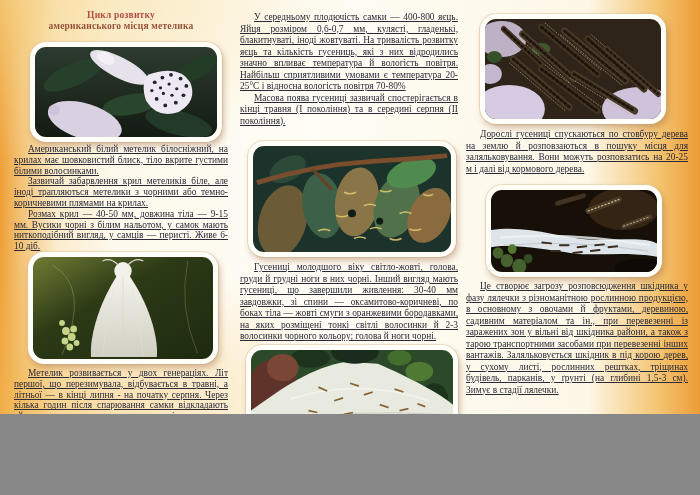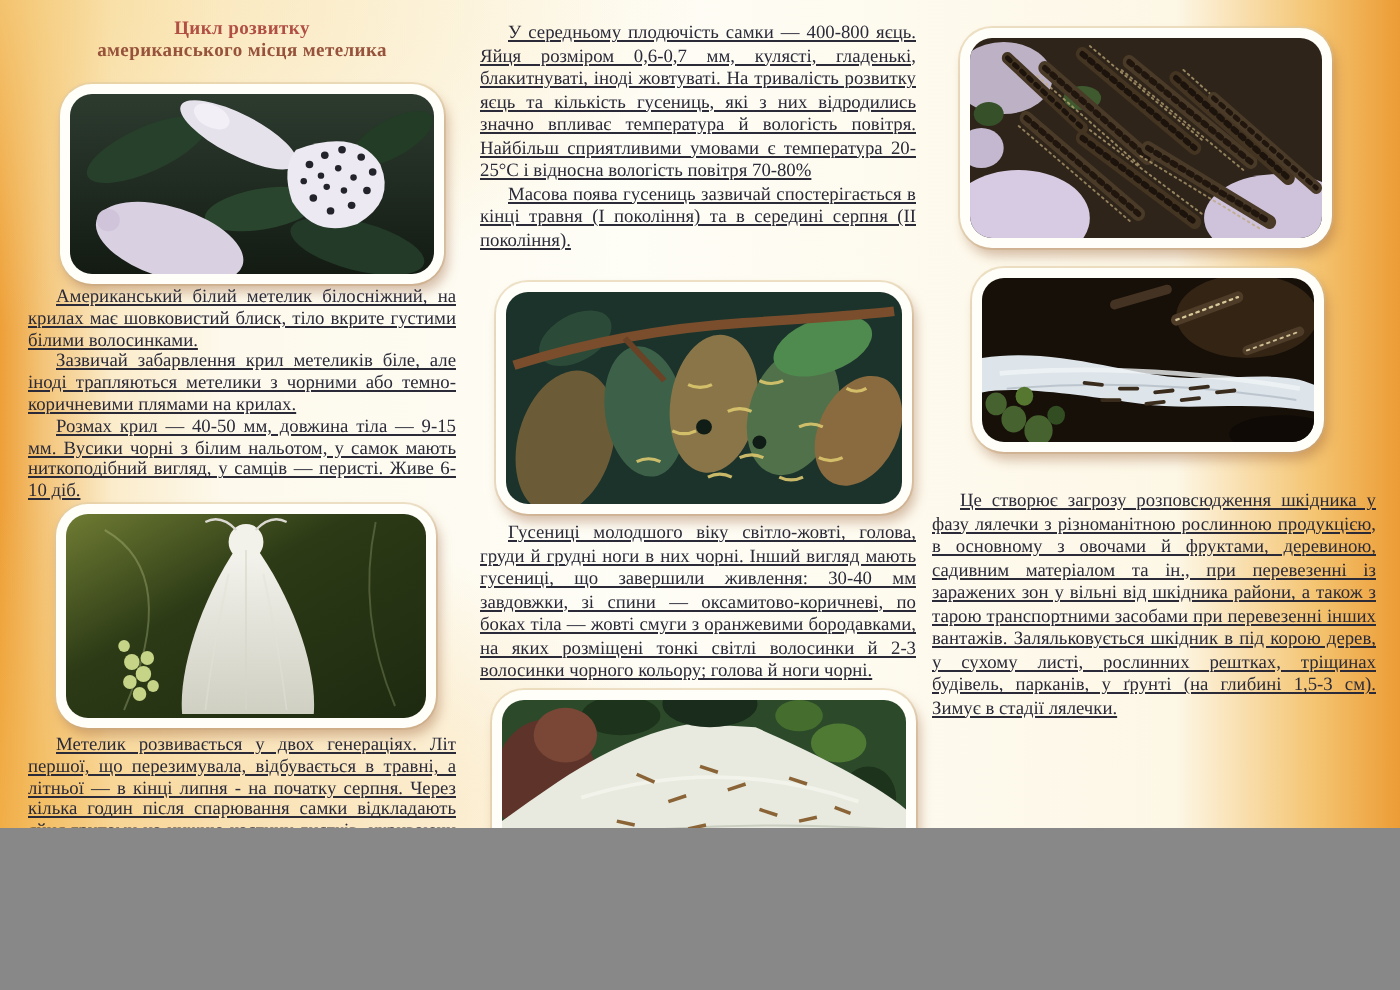--- a/index.html
+++ b/index.html
@@ -36,21 +36,21 @@
   .ph1{margin:10px 0 0 16px;width:192px;height:100px;}
   .tx1{margin-top:2px;}
   .ph2{margin:0 0 0 14px;width:190px;height:112px;}
   .tx2{margin-top:4px;}
   .ph3{margin:14px 0 0 8px;width:208px;height:116px;}
   .tx3{margin-top:5px;}
   .ph4{margin:2px 0 0 6px;width:212px;height:94px;}
   .ph5{margin:6px 0 0 14px;width:186px;height:110px;}
   .tx5{margin-top:5px;}
   .ph6{margin:10px 0 0 20px;width:176px;height:92px;}
-  .tx6{margin-top:20px;}
+  .tx6{margin-top:4px;}
 </style>
 </head>
 <body>
 
 <div class="page">
 
   <div class="col col-left">
     <div class="doc-title">
       <div>Цикл розвитку</div>
       <div class="l2">американського місця метелика</div>
@@ -136,21 +136,21 @@
     </div>
 
     <div class="body-text tx2">
       <p>Метелик розвивається у двох генераціях. Літ першої, що перезимувала, відбувається в травні, а літньої — в кінці липня - на початку серпня. Через кілька годин після спарювання самки відкладають яйця групами на нижню частину листків, укриваючи їх прозорим пушком.</p>
     </div>
   </div>
 
   <div class="col col-mid">
     <div class="body-text">
       <p>У середньому плодючість самки — 400-800 яєць. Яйця розміром 0,6-0,7 мм, кулясті, гладенькі, блакитнуваті, іноді жовтуваті. На тривалість розвитку яєць та кількість гусениць, які з них відродились значно впливає температура й вологість повітря. Найбільш сприятливими умовами є температура 20-25°С і відносна вологість повітря 70-80%</p>
-      <p>Масова поява гусениць зазвичай спостерігається в кінці травня (І покоління) та в середині серпня (ІІ покоління).</p>
+      <p>Масова поява гусениці зазвичай спостерігається в кінці травня (І покоління) та в середині серпня (ІІ покоління).</p>
     </div>
 
     <div class="photo ph3">
       <svg viewBox="0 0 200 110" preserveAspectRatio="none">
         <rect width="200" height="110" fill="#1c332c"></rect>
         <ellipse cx="30" cy="78" rx="24" ry="38" fill="#6b5b36" transform="rotate(15 30 78)"></ellipse>
         <ellipse cx="70" cy="62" rx="20" ry="34" fill="#3c6148" transform="rotate(-8 70 62)"></ellipse>
         <ellipse cx="105" cy="58" rx="22" ry="36" fill="#8a7548" transform="rotate(8 105 58)"></ellipse>
         <ellipse cx="145" cy="62" rx="22" ry="34" fill="#51714a" transform="rotate(18 145 62)"></ellipse>
         <ellipse cx="178" cy="72" rx="20" ry="30" fill="#8a6a3f" transform="rotate(25 178 72)"></ellipse>
@@ -263,20 +263,21 @@
             </g>
           <g>
               <line x1="130" y1="30" x2="185" y2="75" stroke="#4a3a28" stroke-width="6"></line>
               <line x1="130" y1="30" x2="185" y2="75" stroke="#20160e" stroke-width="2.5" stroke-dasharray="2 3"></line>
             </g>
         </g>
       </svg>
     </div>
 
     <div class="body-text tx5">
+      <p>Дорослі гусениці спускаються по стовбуру дерева на землю й розповзаються в пошуку місця для заляльковування. Вони можуть розповзатись на 20-25 м і далі від кормового дерева.</p>
     </div>
 
     <div class="photo ph6">
       <svg viewBox="0 0 188 86" preserveAspectRatio="none">
         <rect width="188" height="86" fill="#171009"></rect>
         <ellipse cx="150" cy="20" rx="40" ry="22" fill="#332414"></ellipse>
         <path d="M0 42 C40 36 80 50 110 52 C140 54 170 48 188 56 L188 70 C150 64 120 70 90 66 C60 62 20 56 0 60 Z" fill="#dde4ea"></path>
         <path d="M10 50 Q90 44 180 58" stroke="#f0f4f6" stroke-width="2.5" fill="none" opacity=".8"></path>
         <path d="M14 58 Q95 52 178 64" stroke="#aeb8c0" fill="none" opacity=".7"></path>
         <g stroke-linecap="round">

